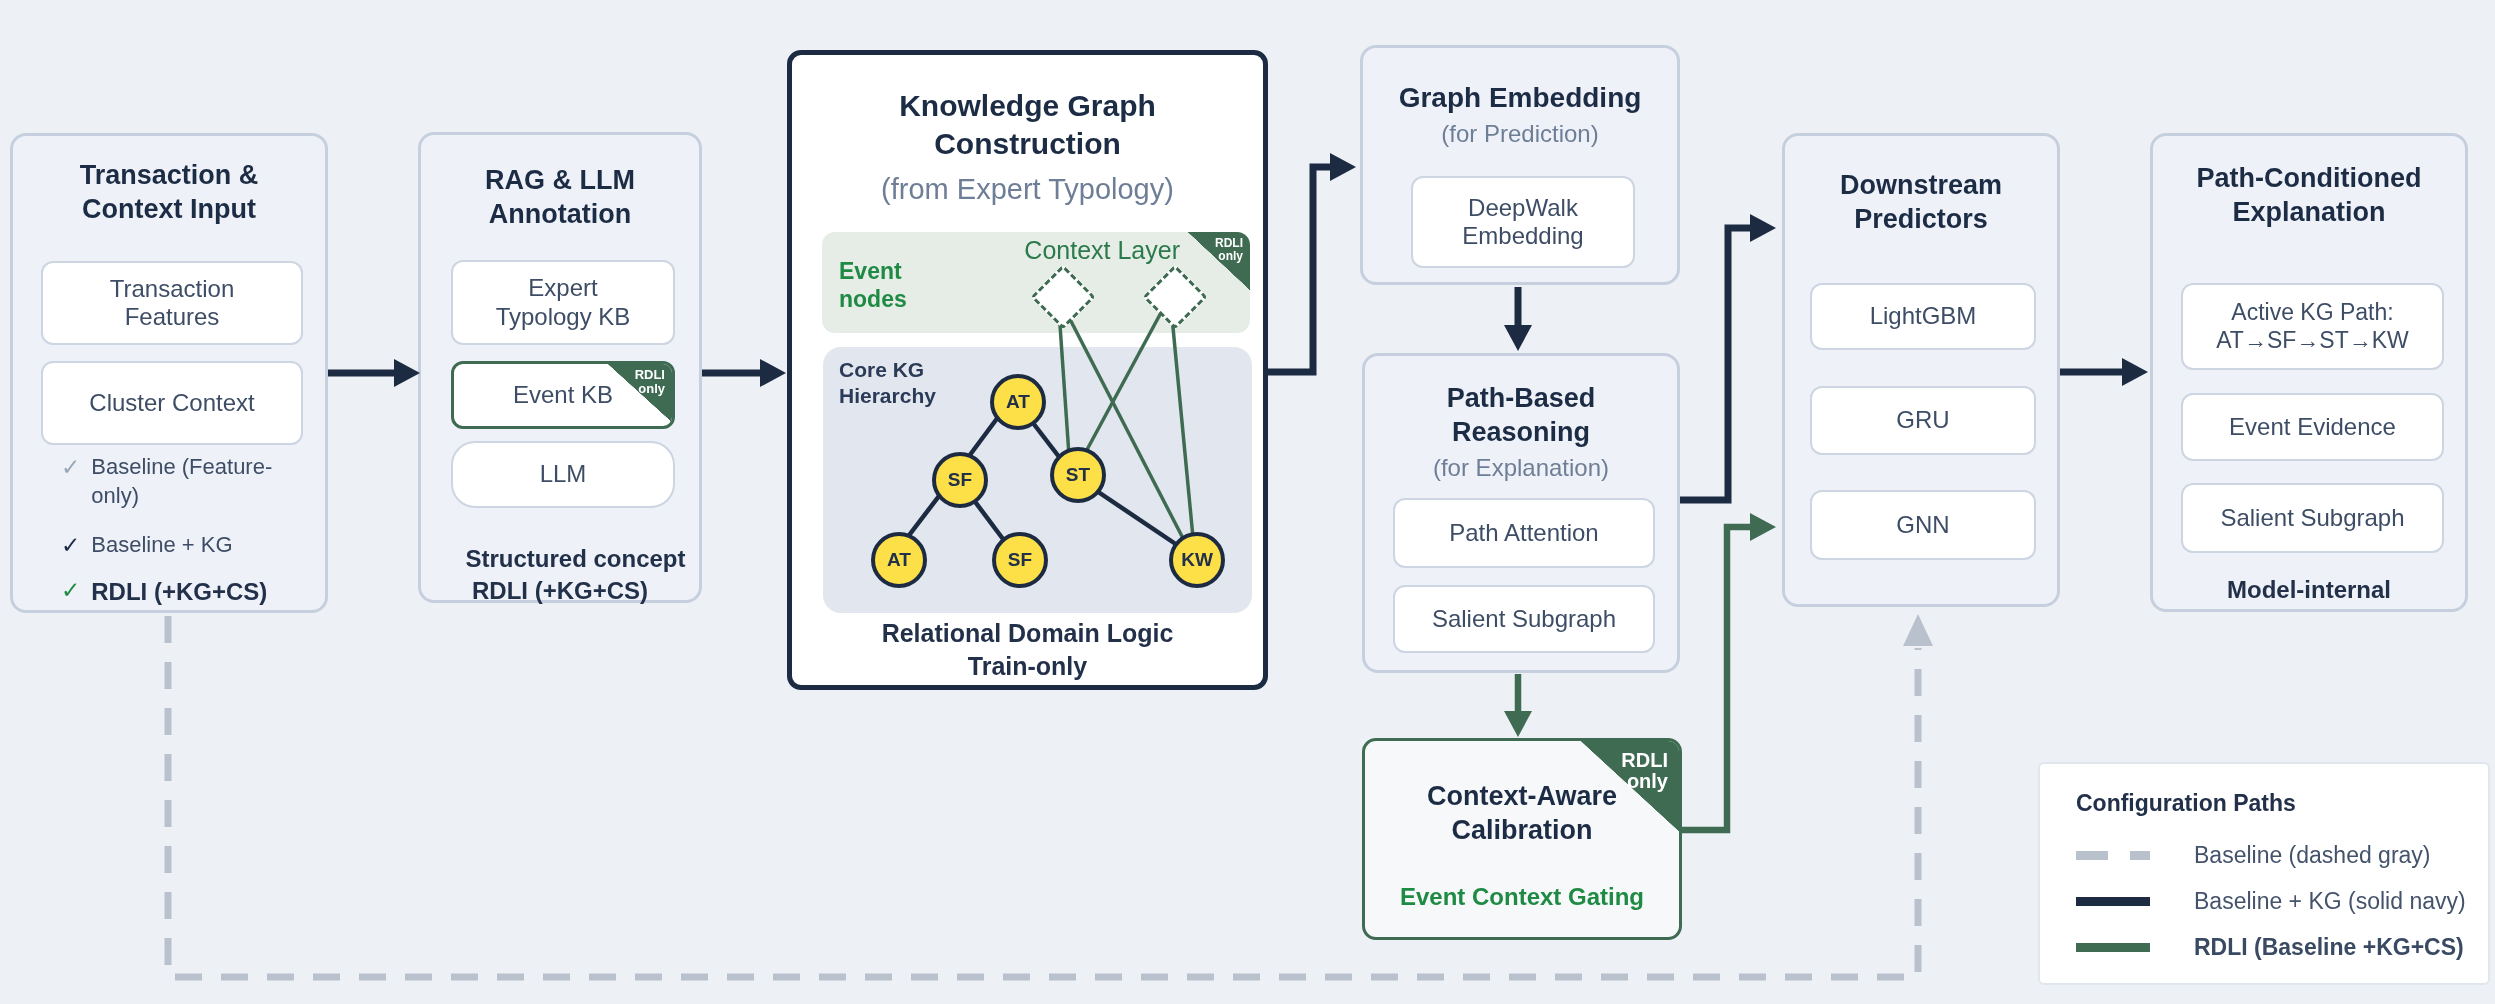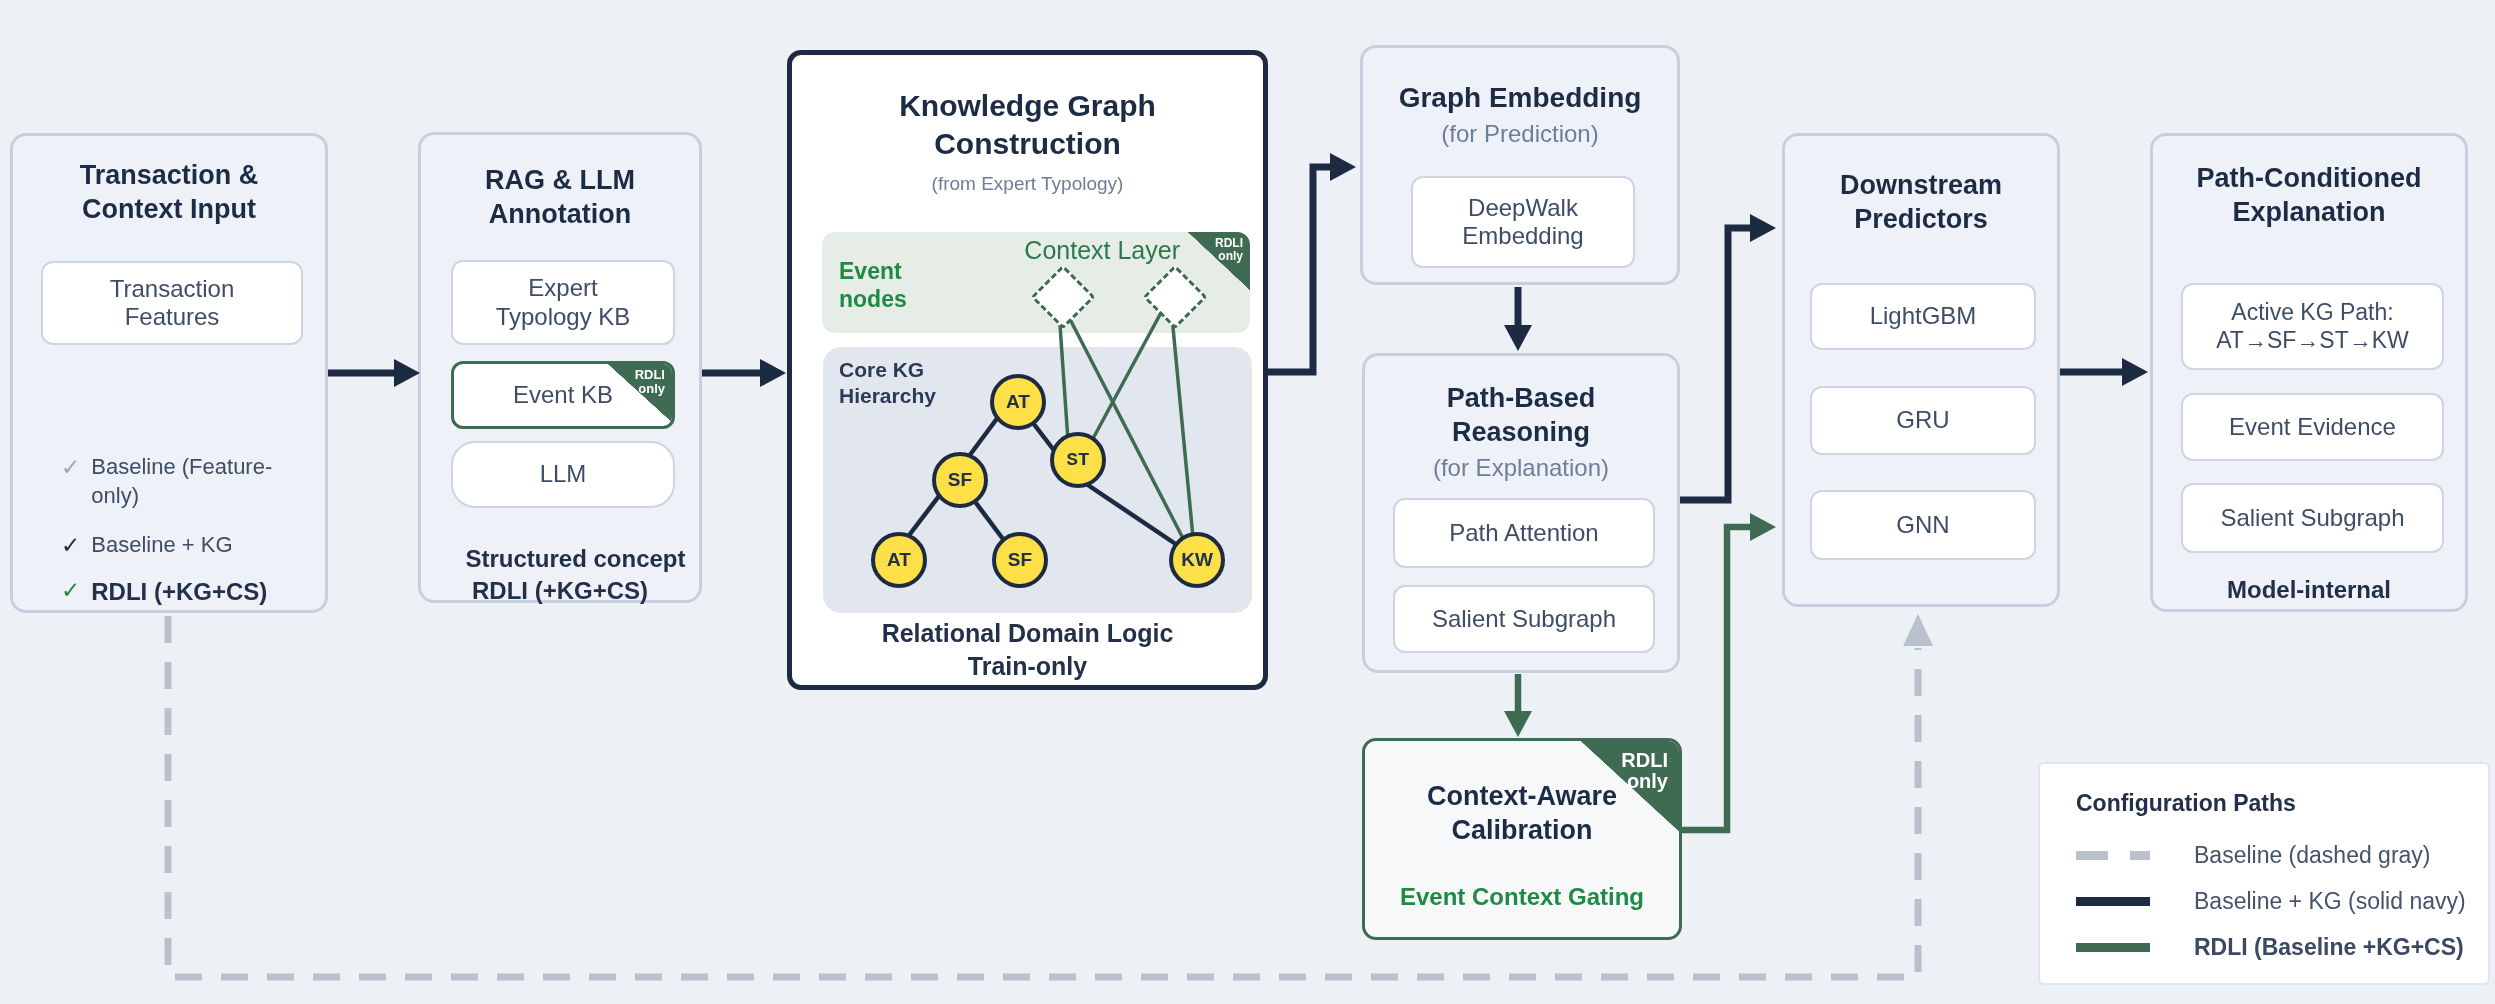--- a/index.html
+++ b/index.html
@@ -71,20 +71,23 @@
 
 <div class="canvas">
 
   <div class="bigbox" style="left:10px;top:133px;width:318px;height:480px;">
     <div class="btitle" style="top:22px;">
       <span class="tinner" style="width:235px;">Transaction &amp; Context Input</span>
     </div>
     <div class="white-item" style="left:28px;top:125px;width:262px;height:84px;">
       <span class="winner" style="width:185px;">Transaction Features</span>
     </div>
+    <div class="white-item" style="left:28px;top:225px;width:262px;height:84px;">
+      <span class="winner">Cluster Context</span>
+    </div>
     <div class="check-row" style="left:48px;top:317px;">
       <span class="check-glyph g-gray">✓</span>
       <span class="check-label" style="width:195px;">Baseline (Feature-only)</span>
     </div>
     <div class="check-row" style="left:48px;top:395px;">
       <span class="check-glyph g-navy">✓</span>
       <span class="check-label">Baseline + KG</span>
     </div>
     <div class="check-row" style="left:48px;top:440px;">
       <span class="check-glyph g-green">✓</span>
@@ -113,21 +116,21 @@
       <span style="display:block;margin-left:31px;">Structured concept</span>
       <span style="display:block;">RDLI (+KG+CS)</span>
     </div>
   </div>
 
   <div class="bigbox" style="left:787px;top:50px;width:481px;height:640px;background:#ffffff;border:5.5px solid #1d2b42;border-radius:14px;">
     <div class="btitle" style="top:32px;font-size:30px;">
       <span style="display:block;">Knowledge Graph</span>
       <span style="display:block;">Construction</span>
     </div>
-    <div class="subtitle" style="top:118px;font-size:19px;">(from Expert Typology)</div>
+    <div class="subtitle" style="top:118px;font-size:29px;">(from Expert Typology)</div>
 
     <div class="kg-panel" style="left:30px;top:177px;width:428px;height:101px;background:#e6ece6;border-radius:13px;">
       <div class="ctx-label" style="position:absolute;right:70px;top:4px;font-size:25px;">Context Layer</div>
       <div class="green-label" style="position:absolute;left:17px;top:25px;font-size:23px;line-height:1.22;">
         <span style="display:block;">Event</span>
         <span style="display:block;">nodes</span>
       </div>
       <div class="corner-tag" style="top:0;right:0;width:62px;height:58px;border-top-right-radius:13px;padding:5px 7px 0 0;font-size:12px;">
         <span class="tag-line">RDLI</span>
         <span class="tag-line">only</span>
@@ -143,21 +146,21 @@
         <span style="display:block;">Hierarchy</span>
       </div>
     </div>
 
     <div class="kg-node" style="left:198px;top:319px;">
         <span>AT</span>
       </div>
     <div class="kg-node" style="left:140px;top:397px;">
         <span>SF</span>
       </div>
-    <div class="kg-node" style="left:258px;top:377px;font-family:Liberation Mono, monospace;">
+    <div class="kg-node" style="left:258px;top:392px;">
         <span>ST</span>
       </div>
     <div class="kg-node" style="left:79px;top:477px;">
         <span>AT</span>
       </div>
     <div class="kg-node" style="left:200px;top:477px;">
         <span>SF</span>
       </div>
     <div class="kg-node" style="left:377px;top:477px;">
         <span>KW</span>

